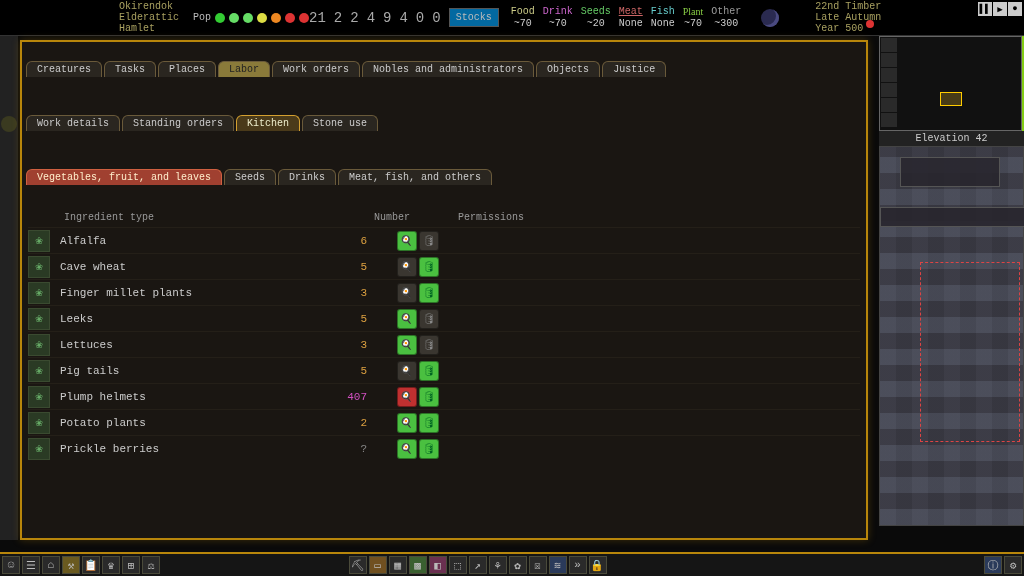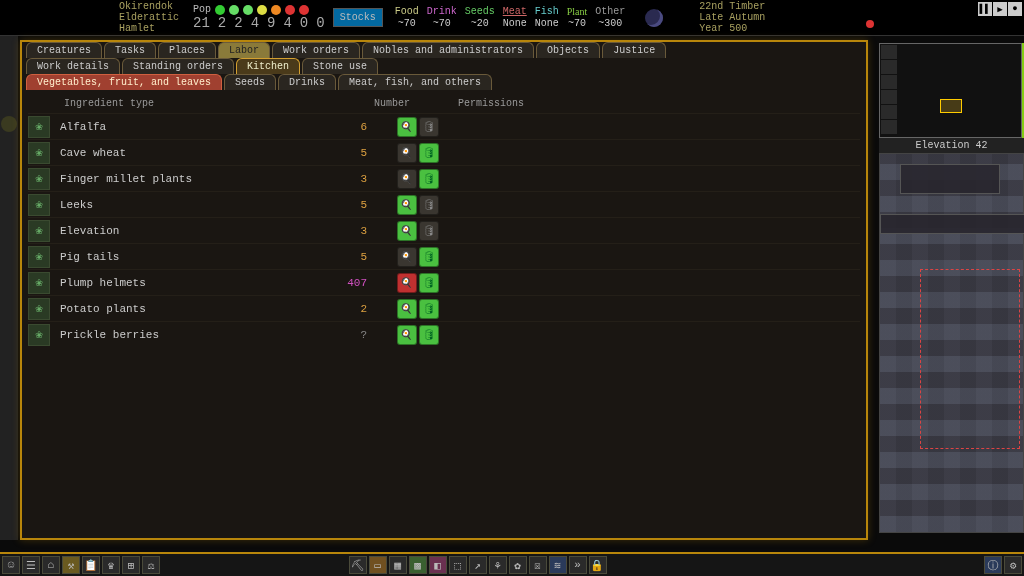--- a/index.html
+++ b/index.html
@@ -24,21 +24,21 @@
     align-items: center;
     padding: 2px 4px;
   }
   .fortname {
     color: #a8a060;
     line-height: 11px;
     font-size: 10px;
     margin-left: 115px;
     width: 70px;
   }
-  .popstats { display: flex; flex-direction: column; margin-left: 4px; font-family: Liberation Mono, monospace; }
+  .popstats { display: flex; flex-direction: row; margin-left: 4px; font-family: Liberation Mono, monospace; }
   .popline { display: flex; gap: 4px; align-items: center; font-size: 10px; }
   .face { width: 10px; height: 10px; border-radius: 50%; display: inline-block; }
   .f-green { background: #3c3; }
   .f-lgreen { background: #6d6; }
   .f-yellow { background: #dd4; }
   .f-orange { background: #e82; }
   .f-red { background: #d33; }
   .popnums { display: flex; gap: 8px; font-size: 14px; color: #aaa; }
   .stocks-btn {
     background: #0369a1; color: #bbb; padding: 3px 6px;
@@ -82,21 +82,21 @@
   .main-panel {
     position: absolute;
     top: 40px; left: 20px;
     width: 848px; height: 500px;
     background: #1a1612;
     border: 2px solid #b8860b;
     box-shadow: 0 0 8px rgba(184,134,11,0.3);
   }
 
   
-  .tabrow { display: flex; gap: 2px; padding: 0 4px; }
+  .tabrow { display: flex; gap: 2px; padding: 19px 4px; }
   .tab {
     background: #2a2620;
     border: 1px solid #6a5a3a;
     border-bottom: none;
     border-radius: 6px 6px 0 0;
     padding: 2px 10px;
     color: #ccc;
     font-size: 10px;
     cursor: pointer;
   }
@@ -160,21 +160,20 @@
   .pb-green { background: #4ac040; color: #062; }
   .pb-dark { background: #3a3630; color: #888; }
   .pb-red { background: #c03030; color: #fcc; }
 
   
   .right-sidebar {
     position: absolute;
     top: 36px; right: 0;
     width: 145px; height: 368px;
     background: #84cc16;
-    margin-top: 7px;
   }
   .minimap {
     width: 143px; height: 95px;
     background: #111;
     border: 1px solid #666;
     position: relative;
   }
   .mm-viewport {
     position: absolute;
     left: 60px; top: 55px;
@@ -391,21 +390,21 @@
         <div class="ing-icon">❀</div>
         <div class="ing-name">Leeks</div>
         <div class="ing-num ">5</div>
         <div class="perm-btns">
           <div class="perm-btn pb-green">🍳</div>
           <div class="perm-btn pb-dark">🛢</div>
         </div>
       </div>
       <div class="ing-row">
         <div class="ing-icon">❀</div>
-        <div class="ing-name">Elevation</div>
+        <div class="ing-name">Lettuces</div>
         <div class="ing-num ">3</div>
         <div class="perm-btns">
           <div class="perm-btn pb-green">🍳</div>
           <div class="perm-btn pb-dark">🛢</div>
         </div>
       </div>
       <div class="ing-row">
         <div class="ing-icon">❀</div>
         <div class="ing-name">Pig tails</div>
         <div class="ing-num ">5</div>

